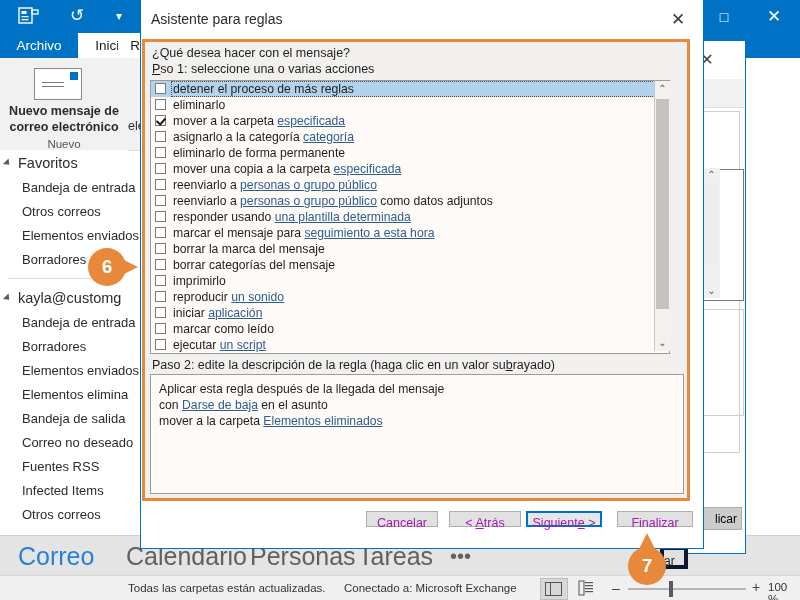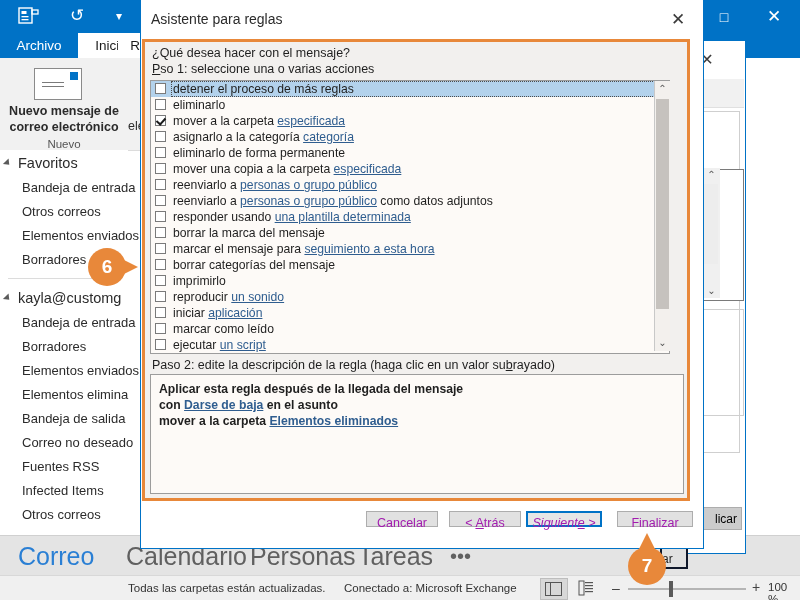--- a/index.html
+++ b/index.html
@@ -87,25 +87,25 @@
   .cbx{position:absolute;left:4px;top:2px;width:11px;height:11px;border:1px solid #7a7a7a;background:#fff;box-sizing:border-box;}
   .cbx.checked:after{content:"";position:absolute;left:2px;top:0px;width:4px;height:7px;border:solid #1b1b1b;border-width:0 2px 2px 0;transform:rotate(42deg);}
   .lnk{color:#2f5d8f;text-decoration:underline;}
 
   #list-sb{position:absolute;left:654px;top:81px;width:15px;height:270px;background:#f3f0ed;border-left:1px solid #c8c8c8;}
   #list-sb-up{position:absolute;left:0;top:0;width:15px;height:16px;text-align:center;line-height:16px;font-size:10px;color:#555;}
   #list-sb-down{position:absolute;left:0;bottom:0;width:15px;height:16px;text-align:center;line-height:16px;font-size:10px;color:#555;}
   #list-sb-thumb{position:absolute;left:1px;top:18px;width:13px;height:210px;background:#c6c2be;}
 
   #step2-label{position:absolute;left:152px;top:358px;font-size:12.5px;color:#1f1f1f;}
-  #desc-box{position:absolute;left:150px;top:374px;width:534px;height:120px;background:#fdfaf7;border:1px solid #9c9c9c;padding:6px 8px;box-sizing:border-box;font-weight:bold;}
+  #desc-box{position:absolute;left:150px;top:374px;width:534px;height:120px;background:#fdfaf7;border:1px solid #9c9c9c;padding:6px 8px;box-sizing:border-box;}
   .desc-line{font-size:12.2px;color:#1f1f1f;line-height:16px;white-space:nowrap;}
 
   .dlg-btn{position:absolute;top:511px;height:16px;background:#e1e1e1;border:1px solid #adadad;font-size:12.5px;color:#a21caf;text-align:center;line-height:22px;box-sizing:border-box;}
-  .dlg-btn.focus{border:2px solid #0072c6;background:#e6e6e6;line-height:20px;font-style:italic;}
+  .dlg-btn.focus{border:2px solid #0072c6;background:#e6e6e6;line-height:20px;}
   .dlg-btn u{text-decoration:underline;}
 
   
   .callout{position:absolute;border-radius:50%;background:#e8883a;color:#fff;font-size:19px;font-weight:bold;text-align:center;}
   .callout .tail{position:absolute;width:0;height:0;}
 </style>
 </head>
 <body>
 
 <div id="outlook-window">
@@ -207,21 +207,21 @@
 <div id="msgwin">
   <div id="msgwin-title">
     <div id="msgwin-close">✕</div>
   </div>
   <div id="msgwin-ribbon"></div>
   <div id="msgwin-body"></div>
   <div id="msgwin-list"></div>
   <div id="msgwin-listsel"></div>
   <div id="msgwin-box2"></div>
   <div id="msgwin-apply">licar</div>
-  <div id="msgwin-cancel" style="border:2px solid #0f172a;background:#e1e1e1;font-size:12px;color:#1f1f1f;line-height:23px;text-align:right;padding-right:14px;box-sizing:border-box;"><span>ar</span></div>
+  <div id="msgwin-cancel" style="border:4px solid #0f172a;background:#e1e1e1;font-size:12px;color:#1f1f1f;line-height:23px;text-align:right;padding-right:14px;box-sizing:border-box;"><span>ar</span></div>
 </div>
 <div id="msgwin-lsb">
   <div style="position:absolute;left:0;top:0;width:17px;height:14px;text-align:center;font-size:10px;color:#555;line-height:14px;">⌃</div>
   <div style="position:absolute;left:1px;top:16px;width:14px;height:80px;background:#ededed;"></div>
   <div style="position:absolute;left:0;bottom:0;width:17px;height:14px;text-align:center;font-size:10px;color:#555;line-height:14px;">⌄</div>
 </div>
 
 <div id="dialog">
   <div id="dlg-titlebar">
     <div id="dlg-title">Asistente para reglas</div>
@@ -237,22 +237,22 @@
 <div id="actions-list">
     <div class="act-row sel"><span class="cbx"></span><span class="dotted"></span><span>detener el proceso de más reglas</span></div>
     <div class="act-row"><span class="cbx"></span><span>eliminarlo</span></div>
     <div class="act-row"><span class="cbx checked"></span><span>mover a la carpeta </span><span class="lnk">especificada</span></div>
     <div class="act-row"><span class="cbx"></span><span>asignarlo a la categoría </span><span class="lnk">categoría</span></div>
     <div class="act-row"><span class="cbx"></span><span>eliminarlo de forma permanente</span></div>
     <div class="act-row"><span class="cbx"></span><span>mover una copia a la carpeta </span><span class="lnk">especificada</span></div>
     <div class="act-row"><span class="cbx"></span><span>reenviarlo a </span><span class="lnk">personas o grupo público</span></div>
     <div class="act-row"><span class="cbx"></span><span>reenviarlo a </span><span class="lnk">personas o grupo público</span><span> como datos adjuntos</span></div>
     <div class="act-row"><span class="cbx"></span><span>responder usando </span><span class="lnk">una plantilla determinada</span></div>
+    <div class="act-row"><span class="cbx"></span><span>marcar el mensaje para </span><span class="lnk">seguimiento a esta hora</span></div>
     <div class="act-row"><span class="cbx"></span><span>borrar la marca del mensaje</span></div>
-    <div class="act-row"><span class="cbx"></span><span>marcar el mensaje para </span><span class="lnk">seguimiento a esta hora</span></div>
     <div class="act-row"><span class="cbx"></span><span>borrar categorías del mensaje</span></div>
     <div class="act-row"><span class="cbx"></span><span>imprimirlo</span></div>
     <div class="act-row"><span class="cbx"></span><span>reproducir </span><span class="lnk">un sonido</span></div>
     <div class="act-row"><span class="cbx"></span><span>iniciar </span><span class="lnk">aplicación</span></div>
     <div class="act-row"><span class="cbx"></span><span>marcar como leído</span></div>
     <div class="act-row"><span class="cbx"></span><span>ejecutar </span><span class="lnk">un script</span></div>
     <div class="act-row"></div>
   </div>
 
 <div id="list-sb">

